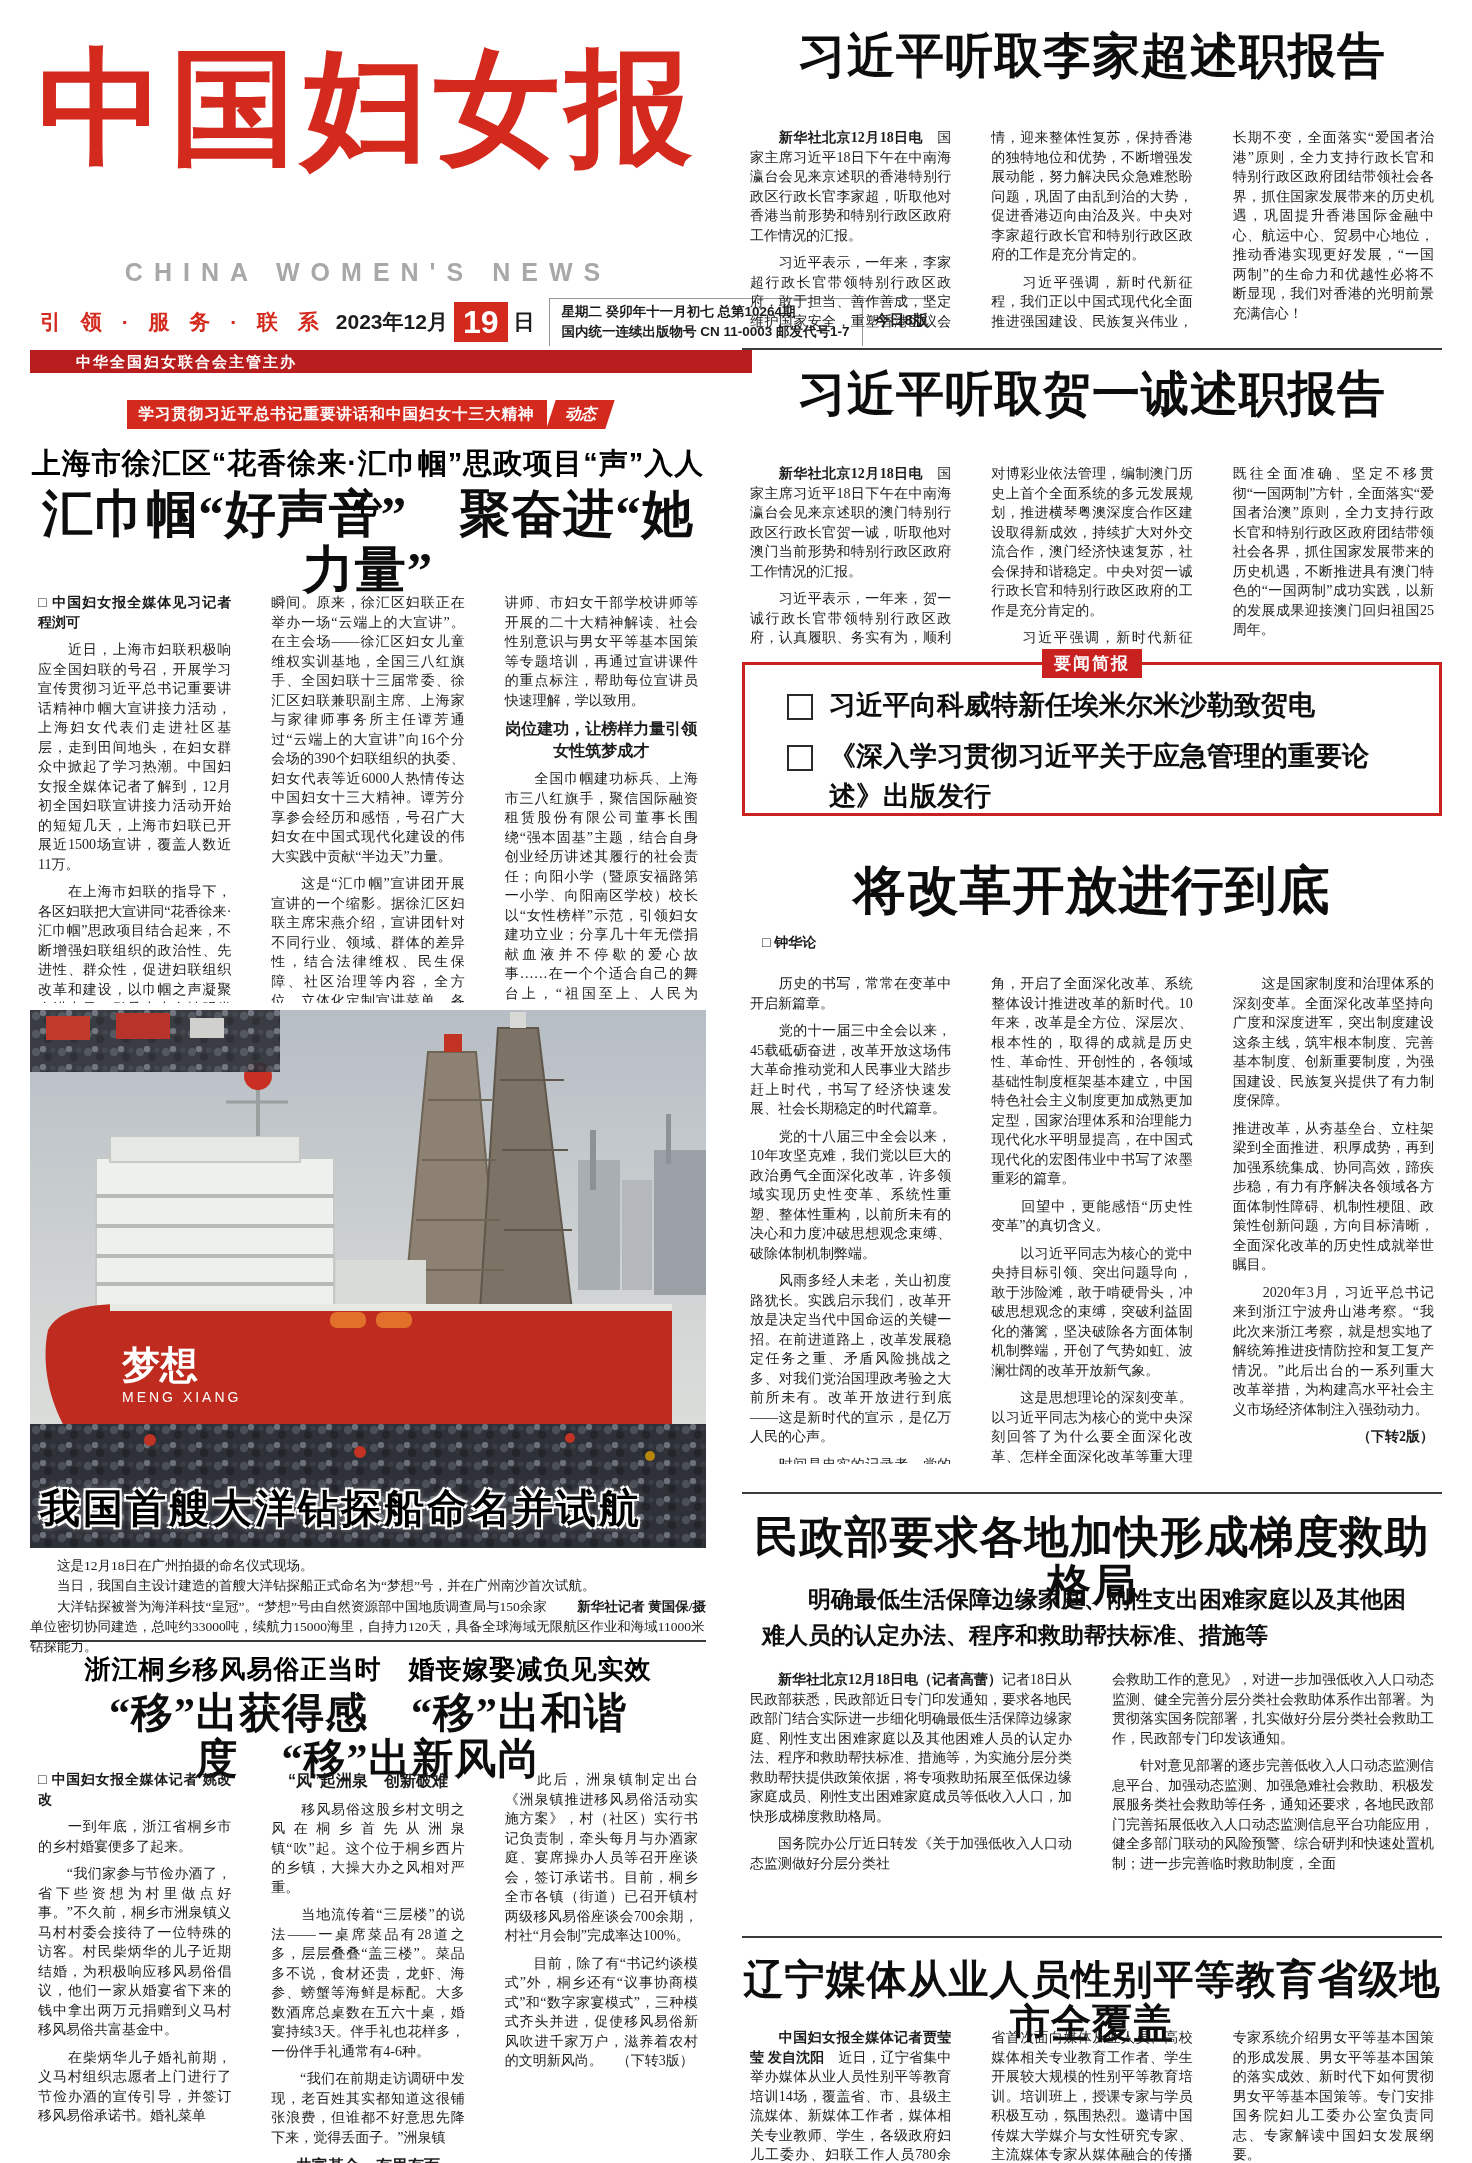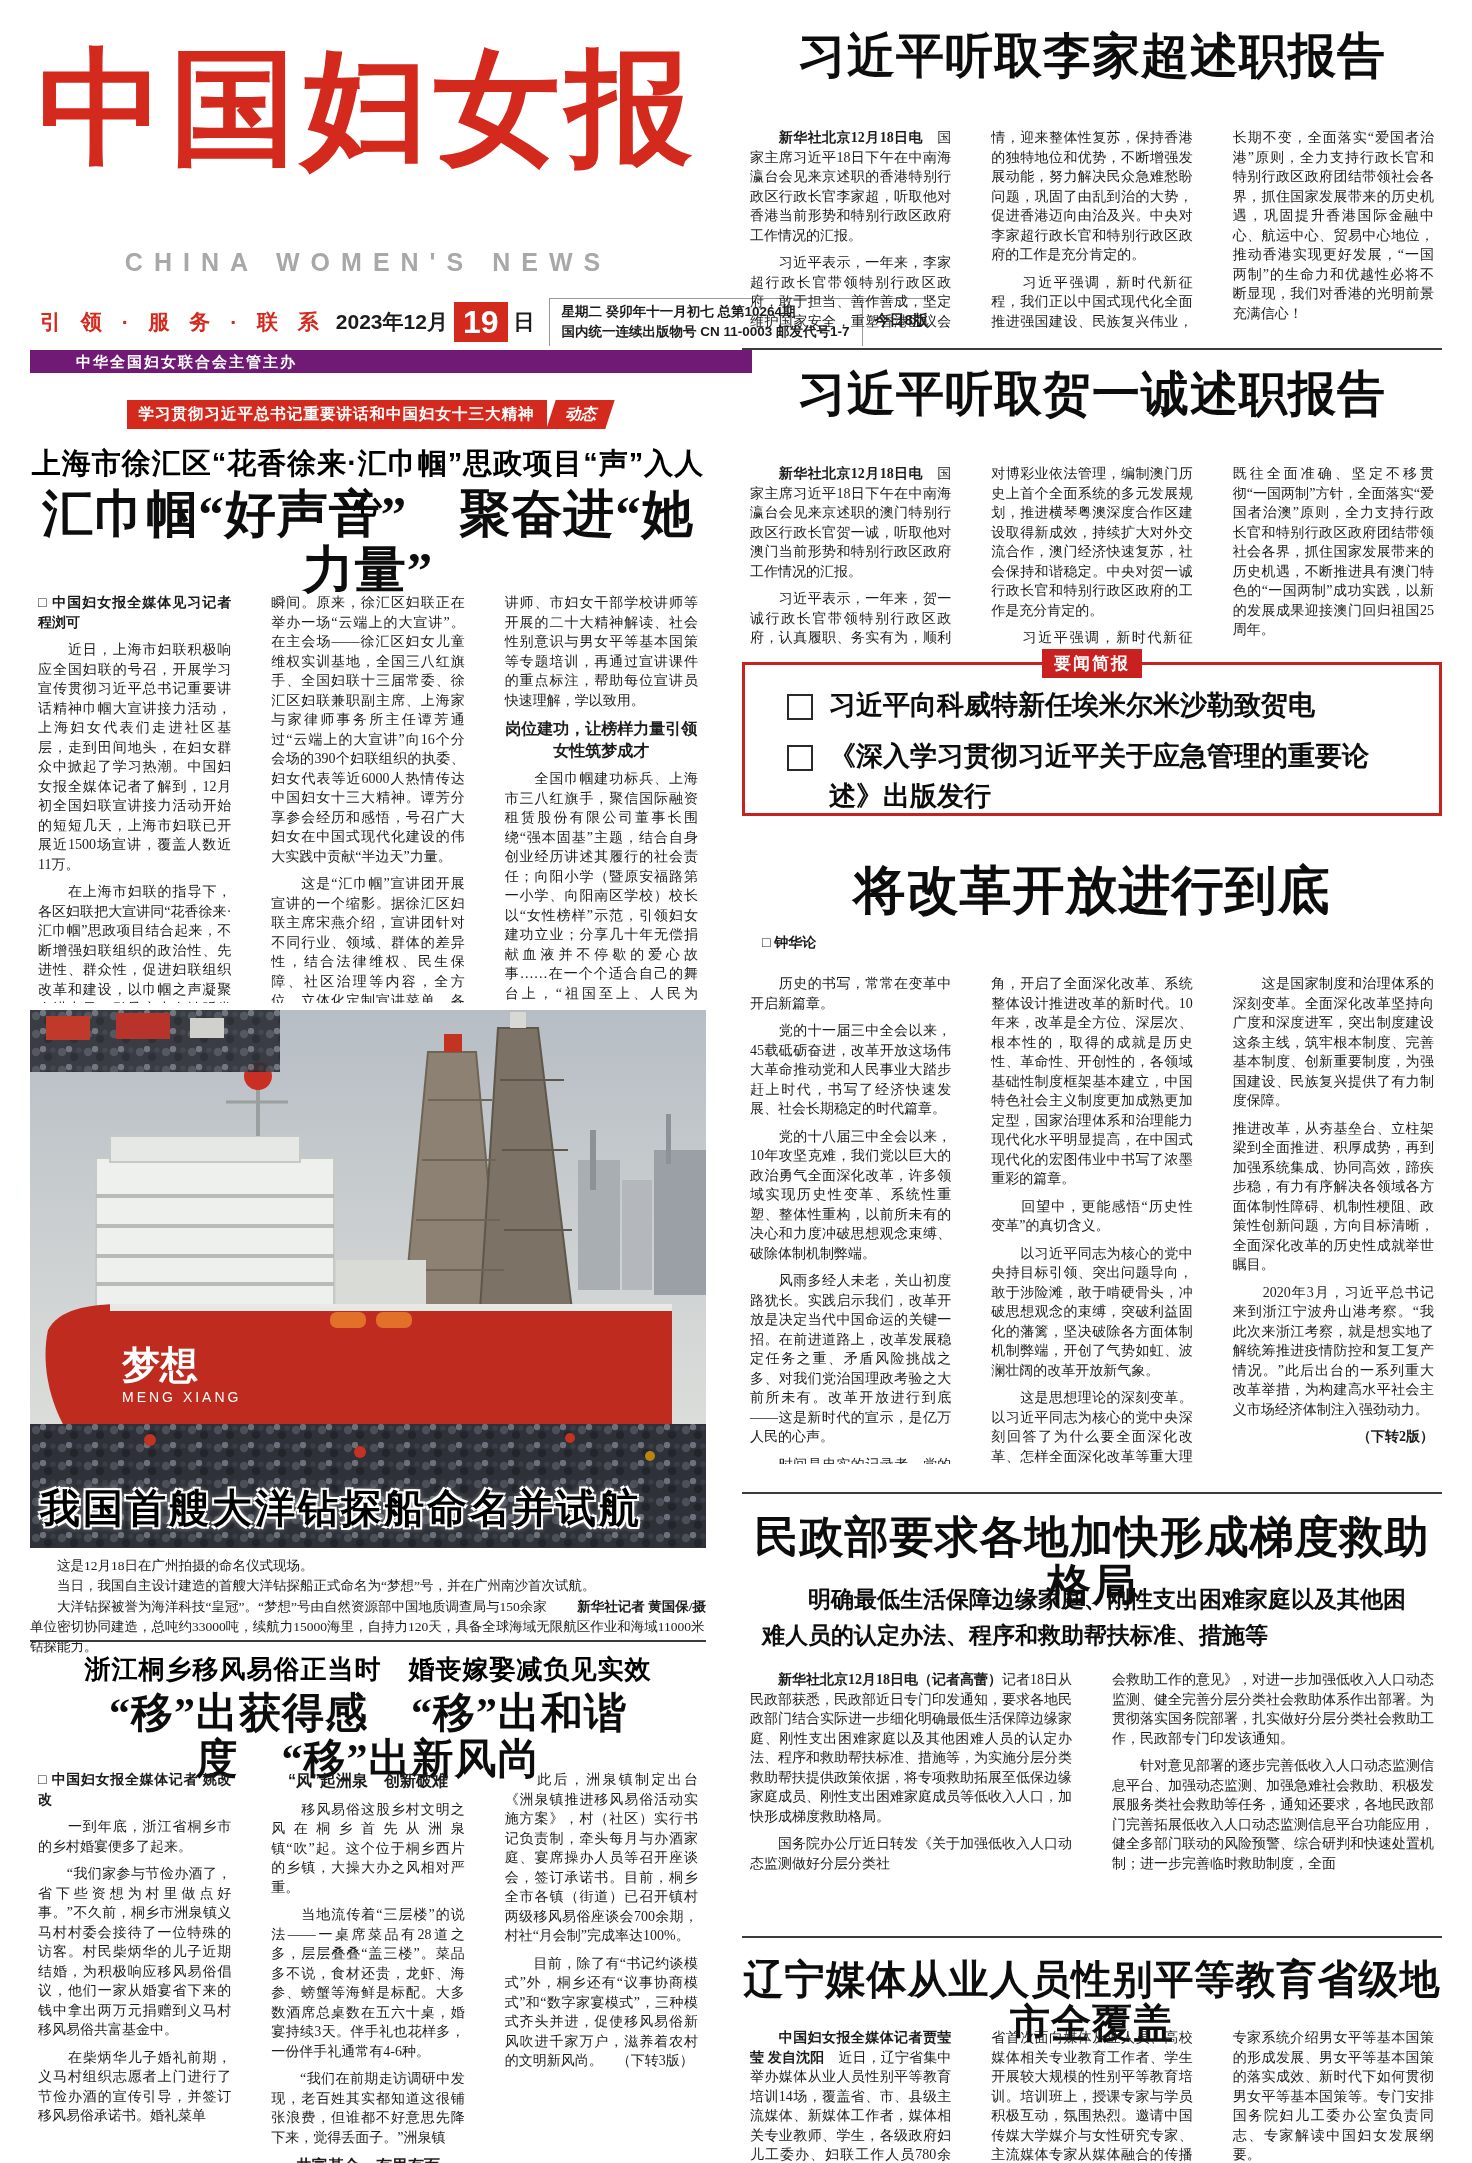--- a/index.html
+++ b/index.html
@@ -20,21 +20,21 @@
   .mh-title{font-size:126px;font-weight:bold;color:#d42a1e;text-align:center;letter-spacing:6px;line-height:1.6;}
   .mh-en{font-size:25px;letter-spacing:11px;color:#a8a8a8;text-align:center;font-weight:bold;}
   .mh-row{display:flex;align-items:stretch;}
   .mh-slogan{color:#d42a1e;font-weight:bold;font-size:21px;letter-spacing:7px;align-self:center;white-space:nowrap;}
   .mh-date{font-weight:bold;font-size:21px;align-self:center;margin-left:10px;white-space:nowrap;}
   .day-box{background:#d42a1e;color:#fff;font-weight:bold;font-size:32px;padding:0 9px;margin:0 6px;
            align-self:center;line-height:40px;display:inline-block;}
   .mh-info{border-left:1px solid #999;border-right:1px solid #999;border-top:1px solid #999;
            margin-left:14px;padding:3px 12px 0 12px;font-size:13.5px;line-height:1.5;font-weight:bold;white-space:nowrap;}
   .mh-pages{border-top:1px solid #999;margin-left:0;padding:12px 4px 0 12px;font-size:15px;font-weight:bold;white-space:nowrap;}
-  .org-bar{background:#701a75;color:#fff;font-size:15px;font-weight:bold;line-height:23px;padding-left:46px;letter-spacing:2px;}
+  .org-bar{background:#b91c1c;color:#fff;font-size:15px;font-weight:bold;line-height:23px;padding-left:46px;letter-spacing:2px;}
   
   .badge-wrap{display:flex;justify-content:center;align-items:center;}
   .badge{background:#d42a1e;color:#fff;font-size:15.5px;font-weight:bold;padding:4px 12px;letter-spacing:1px;}
   .badge-tag{background:#d42a1e;color:#fff;font-size:15.5px;font-weight:bold;font-style:italic;
              padding:4px 14px;margin-left:4px;transform:skewX(-18deg);}
   .badge-tag span{display:inline-block;transform:skewX(18deg);}
   .kicker{font-weight:bold;text-align:center;font-size:29px;letter-spacing:1px;color:#000;}
   
   .briefs{border:3px solid #c92020;position:relative;}
   .briefs-label{position:absolute;top:-16px;left:50%;transform:translateX(-50%);
@@ -51,21 +51,21 @@
   .caption p{margin:0;}
   .credit{float:right;font-weight:bold;padding-left:20px;}
   .rule-thin{border-top:2px solid #3c3c3c;height:0;}
 </style>
 </head>
 <body>
 
 <div id="page">
 
   <div class="abs mh-title" style="left:30px;top:8px;width:676px;height:245px;">中国妇女报</div>
-  <div class="abs mh-en sans" style="left:30px;top:248px;width:676px;">CHINA WOMEN'S NEWS</div>
+  <div class="abs mh-en sans" style="left:30px;top:258px;width:676px;">CHINA WOMEN'S NEWS</div>
 
   <div class="abs mh-row sans" style="left:40px;top:298px;width:666px;height:48px;">
     <div class="mh-slogan">引 领 · 服 务 · 联 系</div>
     <div class="mh-date">2023年12月</div>
     <div class="day-box">19</div>
     <div class="mh-date" style="margin-left:0;">日</div>
     <div class="mh-info">
       <div>星期二 癸卯年十一月初七 总第10264期</div>
       <div>国内统一连续出版物号 CN 11-0003 邮发代号1-7</div>
     </div>

